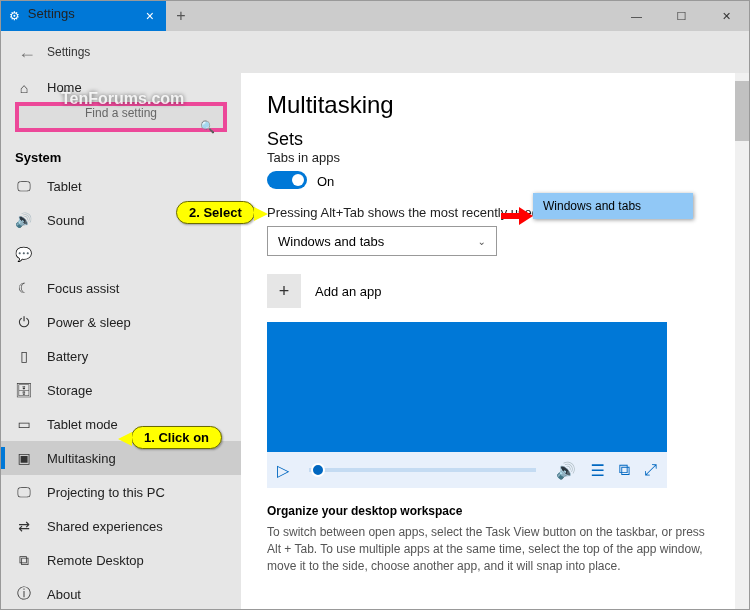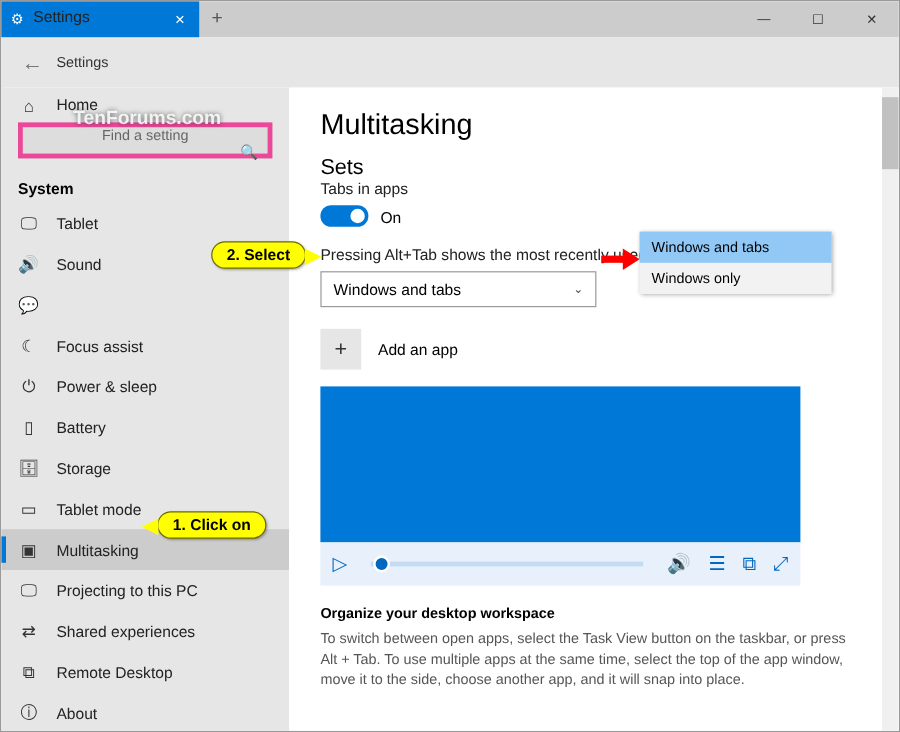--- a/index.html
+++ b/index.html
@@ -197,21 +197,20 @@
       <span>⤢</span>
     </div>
     <div class="h3">Organize your desktop workspace</div>
     <div class="desc">To switch between open apps, select the Task View button on the taskbar, or press Alt + Tab. To use multiple apps at the same time, select the top of the app window, move it to the side, choose another app, and it will snap into place.</div>
 
   </div>
 </div>
 
 <div class="popup">
   <div class="popup-item hi">Windows and tabs</div>
-  <div class="popup-item">Windows only</div>
 </div>
 
 <div class="callout c1">1. Click on</div>
 <div class="callout c2">2. Select</div>
 <div class="arrow">
     <div class="arrow-line"></div>
     <div class="arrow-head"></div>
   </div>
 <div class="watermark">TenForums.com</div>
 

